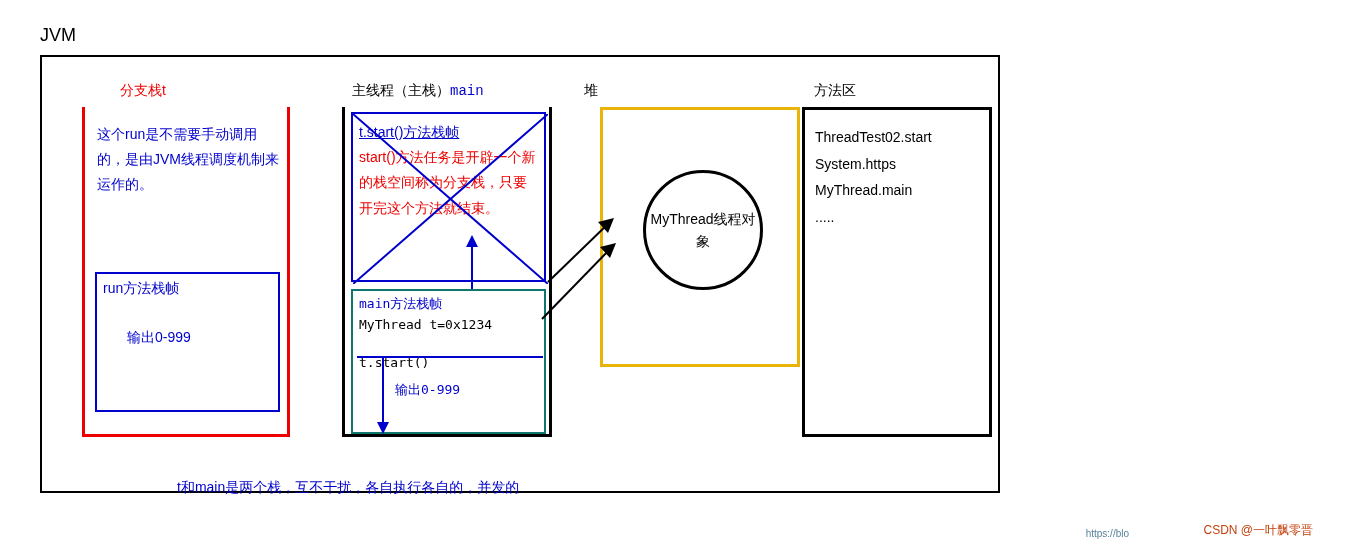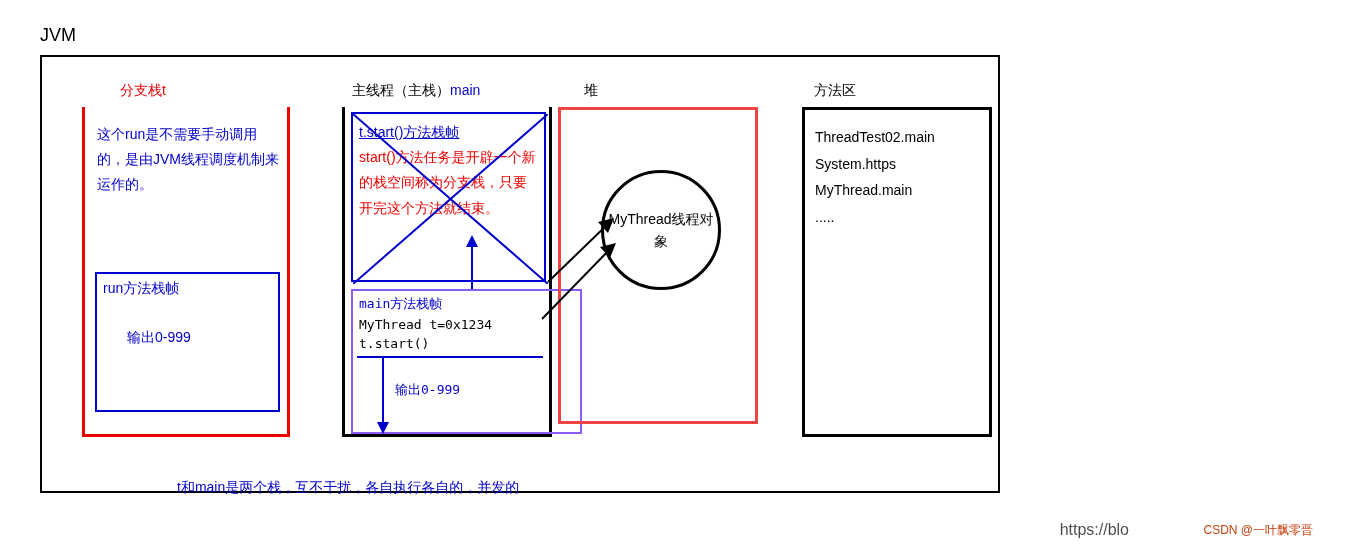--- a/index.html
+++ b/index.html
@@ -33,21 +33,21 @@
     .label {
       position: absolute;
       font-size: 14px;
     }
     .red { color: #e00; }
     .blue { color: #00c; }
     .black { color: #000; }
 
     .branch-stack-label { top: 25px; left: 40px; margin-left: 38px; }
     .main-thread-label { top: 25px; left: 310px; color:#000; }
-    .main-thread-label .blue-span{ color:#00c; }
+    .main-thread-label .blue-span{ color:#00c;font-family:Liberation Mono, monospace; }
     .heap-label { top: 25px; left: 542px; }
     .method-label { top: 25px; left: 772px; }
 
     .branch-stack-box {
       position: absolute;
       top: 50px;
       left: 40px;
       width: 208px;
       height: 330px;
       border-left: 3px solid #e00;
@@ -88,30 +88,30 @@
     }
     .start-frame .txt {
       position:absolute; top:6px; left:6px; right:6px;
       color:#e00; line-height:1.8;
     }
     .start-frame .blue-line { color:#00c;text-decoration:underline; }
     .cross-svg { position:absolute; top:0; left:0; pointer-events:none; }
 
     .main-frame {
       position:absolute;
-      top:182px; left:6px; width:231px; height:145px;
-      border:2px solid #8b5cf6;
+      top:182px; left:6px; width:195px; height:145px;
+      border:2px solid #0f766e;
     }
     .main-frame .ln { position:absolute; left:6px; color:#000; font-family:Consolas,monospace; font-size:13px;}
     .main-frame .blue { color:#00c;}
 
     .heap-box {
       position:absolute;
-      top:50px; left:516px; width:200px; height:317px;
-      border:3px solid #ef4444;
+      top:50px; left:558px; width:200px; height:260px;
+      border:3px solid #eab308;
     }
     .circle {
       position:absolute;
       top:60px; left:40px; width:120px; height:120px;
       border:3px solid #000; border-radius:50%;
       display:flex; align-items:center; justify-content:center;
       text-align:center; line-height:1.6;
     }
 
     .method-box {
@@ -125,21 +125,21 @@
 
     .footer-note {
       position:absolute;
       top:398px; left:135px;
       color:#00c;
       margin-top:24px;
     }
 
     .watermark1 {
       position:absolute; bottom:10px; right:230px;
-      color:#000000; font-size:16px; opacity:.7;
+      color:#0c4a6e; font-size:10px; opacity:.7;
     }
     .watermark2 {
       position:absolute; bottom:10px; right:46px;
       color:#c2410c; font-size:12px;
     }
   </style>
 </head>
 <body>
 
 <div class="jvm-label">JVM</div>
@@ -168,40 +168,40 @@
         <span>start()方法任务是开辟一个新的栈空间称为分支栈，只要开完这个方法就结束。</span>
       </div>
       <svg class="cross-svg" width="195" height="170">
         <line x1="0" y1="0" x2="195" y2="170" stroke="#00c" stroke-width="2"></line>
         <line x1="195" y1="0" x2="0" y2="170" stroke="#00c" stroke-width="2"></line>
       </svg>
     </div>
     <div class="main-frame">
       <div class="ln blue" style="top:4px;">main方法栈帧</div>
       <div class="ln" style="top:26px;">MyThread t=0x1234</div>
-      <div class="ln" style="top:45px;">t.start()</div>
+      <div class="ln" style="top:64px;">t.start()</div>
       <svg class="arrow-svg" width="195" height="145">
         <line x1="4" y1="66" x2="190" y2="66" stroke="#00c" stroke-width="2"></line>
 
         <line x1="30" y1="66" x2="30" y2="138" stroke="#00c" stroke-width="2"></line>
         <polygon points="30,143 24,131 36,131" fill="#00c"></polygon>
       </svg>
       <div class="ln blue" style="top:90px; left:42px;">输出0-999</div>
     </div>
   </div>
 
   <div class="heap-box">
     <div class="circle">
       <span>MyThread线程对象</span>
     </div>
   </div>
 
   <div class="method-box">
     <div class="content">
-      <div>ThreadTest02.main</div>
+      <div>ThreadTest02.start</div>
       <div>System.https</div>
       <div>MyThread.main</div>
       <div>.....</div>
     </div>
   </div>
 
   <svg class="arrow-svg" width="960" height="438">
 
     <line x1="430" y1="232" x2="430" y2="184" stroke="#00c" stroke-width="2"></line>
     <polygon points="430,178 424,190 436,190" fill="#00c"></polygon>

